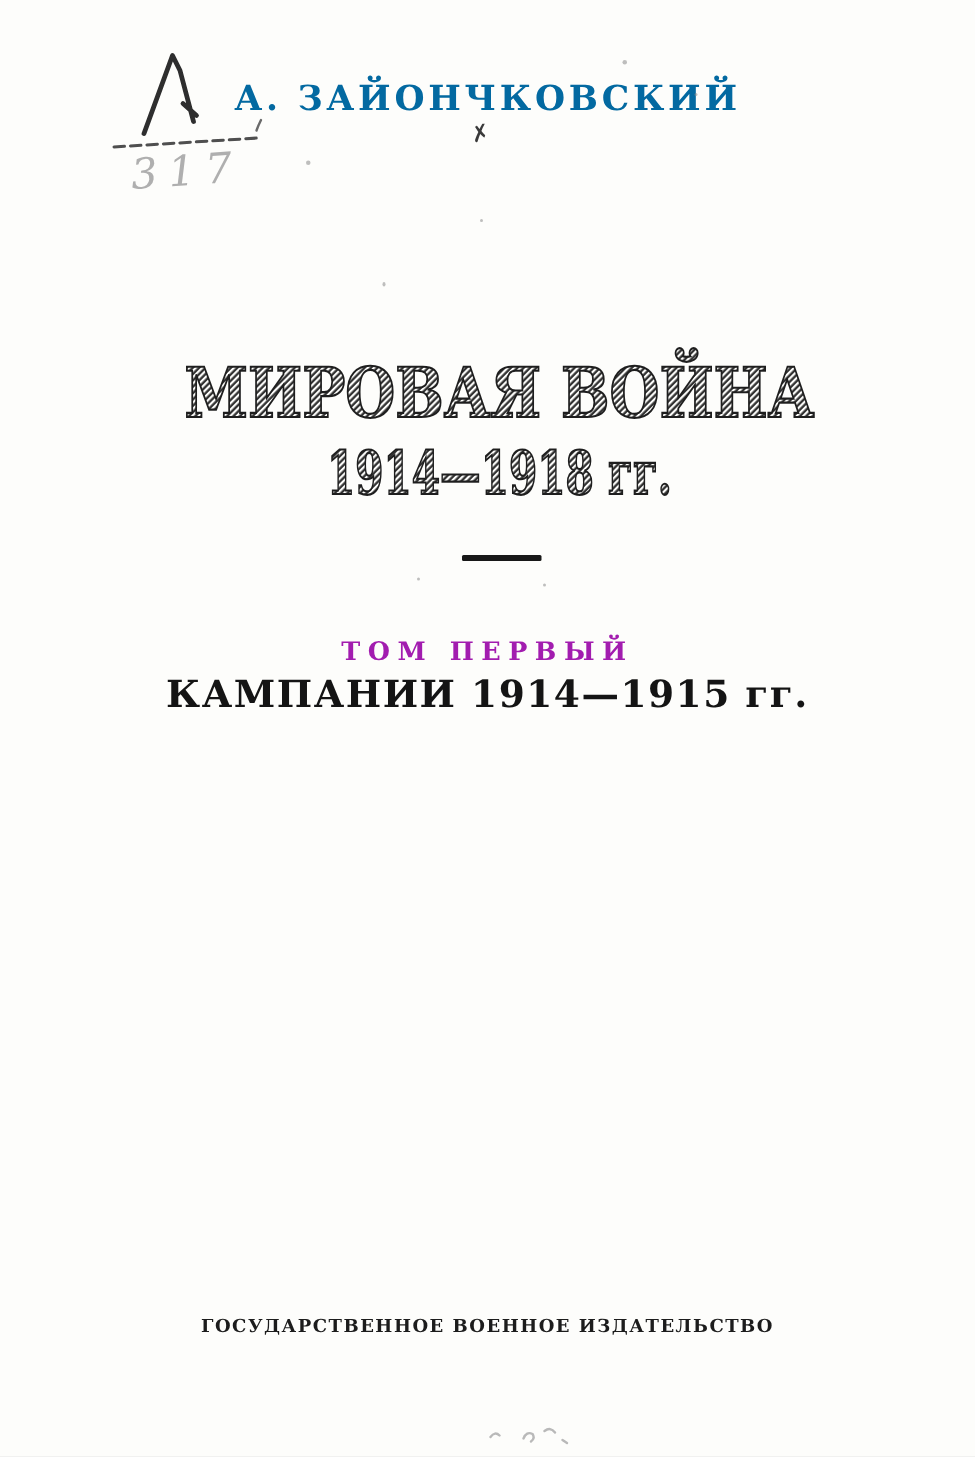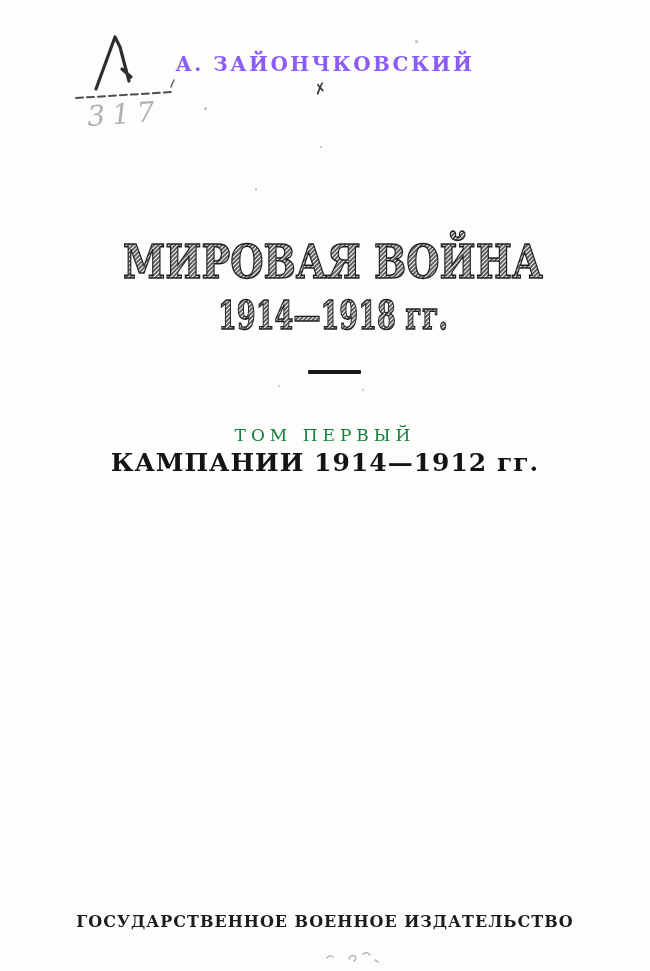--- a/index.html
+++ b/index.html
@@ -19,24 +19,24 @@
   }
   .centered {
     position: absolute;
     left: 0;
     width: 100%;
     text-align: center;
     white-space: nowrap;
   }
   .author-line {
     top: 52px;
-    font-size: 20px;
+    font-size: 23px;
     font-weight: bold;
     letter-spacing: 2.5px;
-    color: #8b5cf6;
+    color: #0369a1;
   }
   .printer-mark {
     position: absolute;
     left: 314px;
     top: 80px;
     font-size: 15px;
     color: #3a3a3a;
     transform: rotate(-14deg);
     font-family: "DejaVu Sans", sans-serif;
   }
@@ -54,46 +54,45 @@
     left: 308px;
     top: 370px;
     width: 53px;
     height: 4px;
     background: #181818;
     border-radius: 1px;
   }
   .volume-label {
     top: 425px;
     font-size: 17px;
-    font-weight: normal;
+    font-weight: bold;
     letter-spacing: 5px;
-    color: #15803d;
+    color: #a21caf;
   }
   .volume-subtitle {
     top: 448px;
     font-size: 25px;
     font-weight: bold;
     letter-spacing: 1px;
     color: #141414;
   }
   .publisher-block {
     position: absolute;
     top: 872px;
     left: 0;
     width: 100%;
     text-align: center;
   }
   .publisher-line {
-    font-size: 16px;
+    font-size: 12px;
     font-weight: bold;
     letter-spacing: 1px;
     line-height: 24px;
     color: #1c1c1c;
     white-space: nowrap;
-    margin-top: 38px;
   }
   .library-mark {
     position: absolute;
     left: 70px;
     top: 25px;
   }
   .smudge {
     position: absolute;
     left: 315px;
     top: 946px;
@@ -133,21 +132,21 @@
         <line x1="1" y1="0" x2="1" y2="3" stroke="#2a2a2a" stroke-width="1.5"></line>
       </pattern>
     </defs>
     <text class="title-text" x="333" y="50" text-anchor="middle" textLength="420" lengthAdjust="spacingAndGlyphs" font-size="46" fill="url(#hatch)" stroke="#1e1e1e" stroke-width="1.4">МИРОВАЯ ВОЙНА</text>
     <text class="title-text" x="333" y="101" text-anchor="middle" textLength="230" lengthAdjust="spacingAndGlyphs" font-size="40" fill="url(#hatch)" stroke="#1e1e1e" stroke-width="1.4">1914—1918 гг.</text>
   </svg>
 
   <div class="rule"></div>
 
   <div class="centered volume-label">ТОМ ПЕРВЫЙ</div>
-  <div class="centered volume-subtitle">КАМПАНИИ 1914—1912 гг.</div>
+  <div class="centered volume-subtitle">КАМПАНИИ 1914—1915 гг.</div>
 
   <div class="publisher-block">
     <div class="publisher-line">ГОСУДАРСТВЕННОЕ ВОЕННОЕ ИЗДАТЕЛЬСТВО</div>
   </div>
 
   <svg class="smudge" width="110" height="22" viewBox="0 0 110 22">
     <path d="M 12,12 q 3,-4 6,-1 M 34,13 q 2,-5 6,-3 q 2,3 -1,5 M 48,8 q 4,-3 7,1 M 60,14 l 3,2" fill="none" stroke="#a9a9a9" stroke-width="1.6" stroke-linecap="round"></path>
   </svg>
 
   <div class="speck" style="left:415px; top:40px; width:3px; height:3px;"></div>

